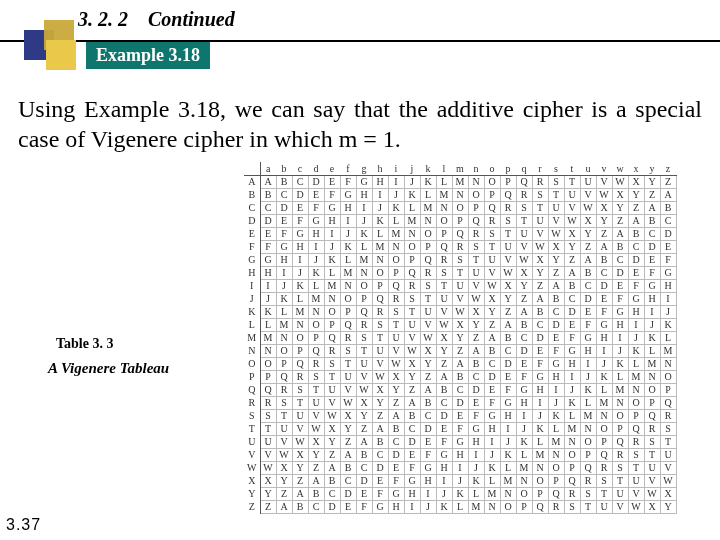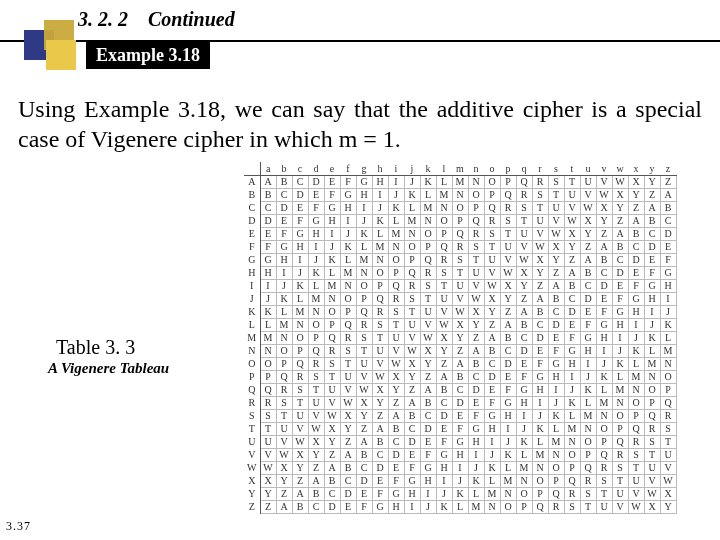--- a/index.html
+++ b/index.html
@@ -45,57 +45,57 @@
     width: 30px;
     height: 30px;
   }
   .sq1 { background: #2f3a86; top: 10px; left: 0; }
   .sq2 { background: #c9a93a; top: 0;   left: 20px; opacity: .95; }
   .sq3 { background: #eac84a; top: 20px; left: 22px; }
   .example-badge {
     position: absolute;
     top: 42px;
     left: 86px;
-    background: #000000;
+    background: #0f766e;
     color: #fff;
     font-weight: bold;
     font-size: 18px;
     padding: 3px 10px;
     z-index: 1;
   }
   .body-text {
     position: absolute;
     top: 94px;
     left: 18px;
     right: 18px;
     font-size: 24px;
     line-height: 1.25;
     text-align: justify;
   }
   .table-label {
     position: absolute;
     top: 336px;
     left: 56px;
-    font-size: 20px;
-    font-weight: normal;
+    font-size: 14px;
+    font-weight: bold;
   }
   .table-caption {
     position: absolute;
     top: 360px;
     left: 48px;
     font-size: 15px;
     font-style: italic;
     font-weight: bold;
   }
   .page-num {
     position: absolute;
     bottom: 6px;
     left: 6px;
-    font-size: 12px;
-    font-family: Liberation Serif, serif;
+    font-size: 16px;
+    font-family: Liberation Sans, sans-serif;
     letter-spacing: 1px;
   }
   
   .tableau-wrap {
     position: absolute;
     top: 162px;
     left: 244px;
     width: 432px;
     height: 364px;
     background: #fff;

